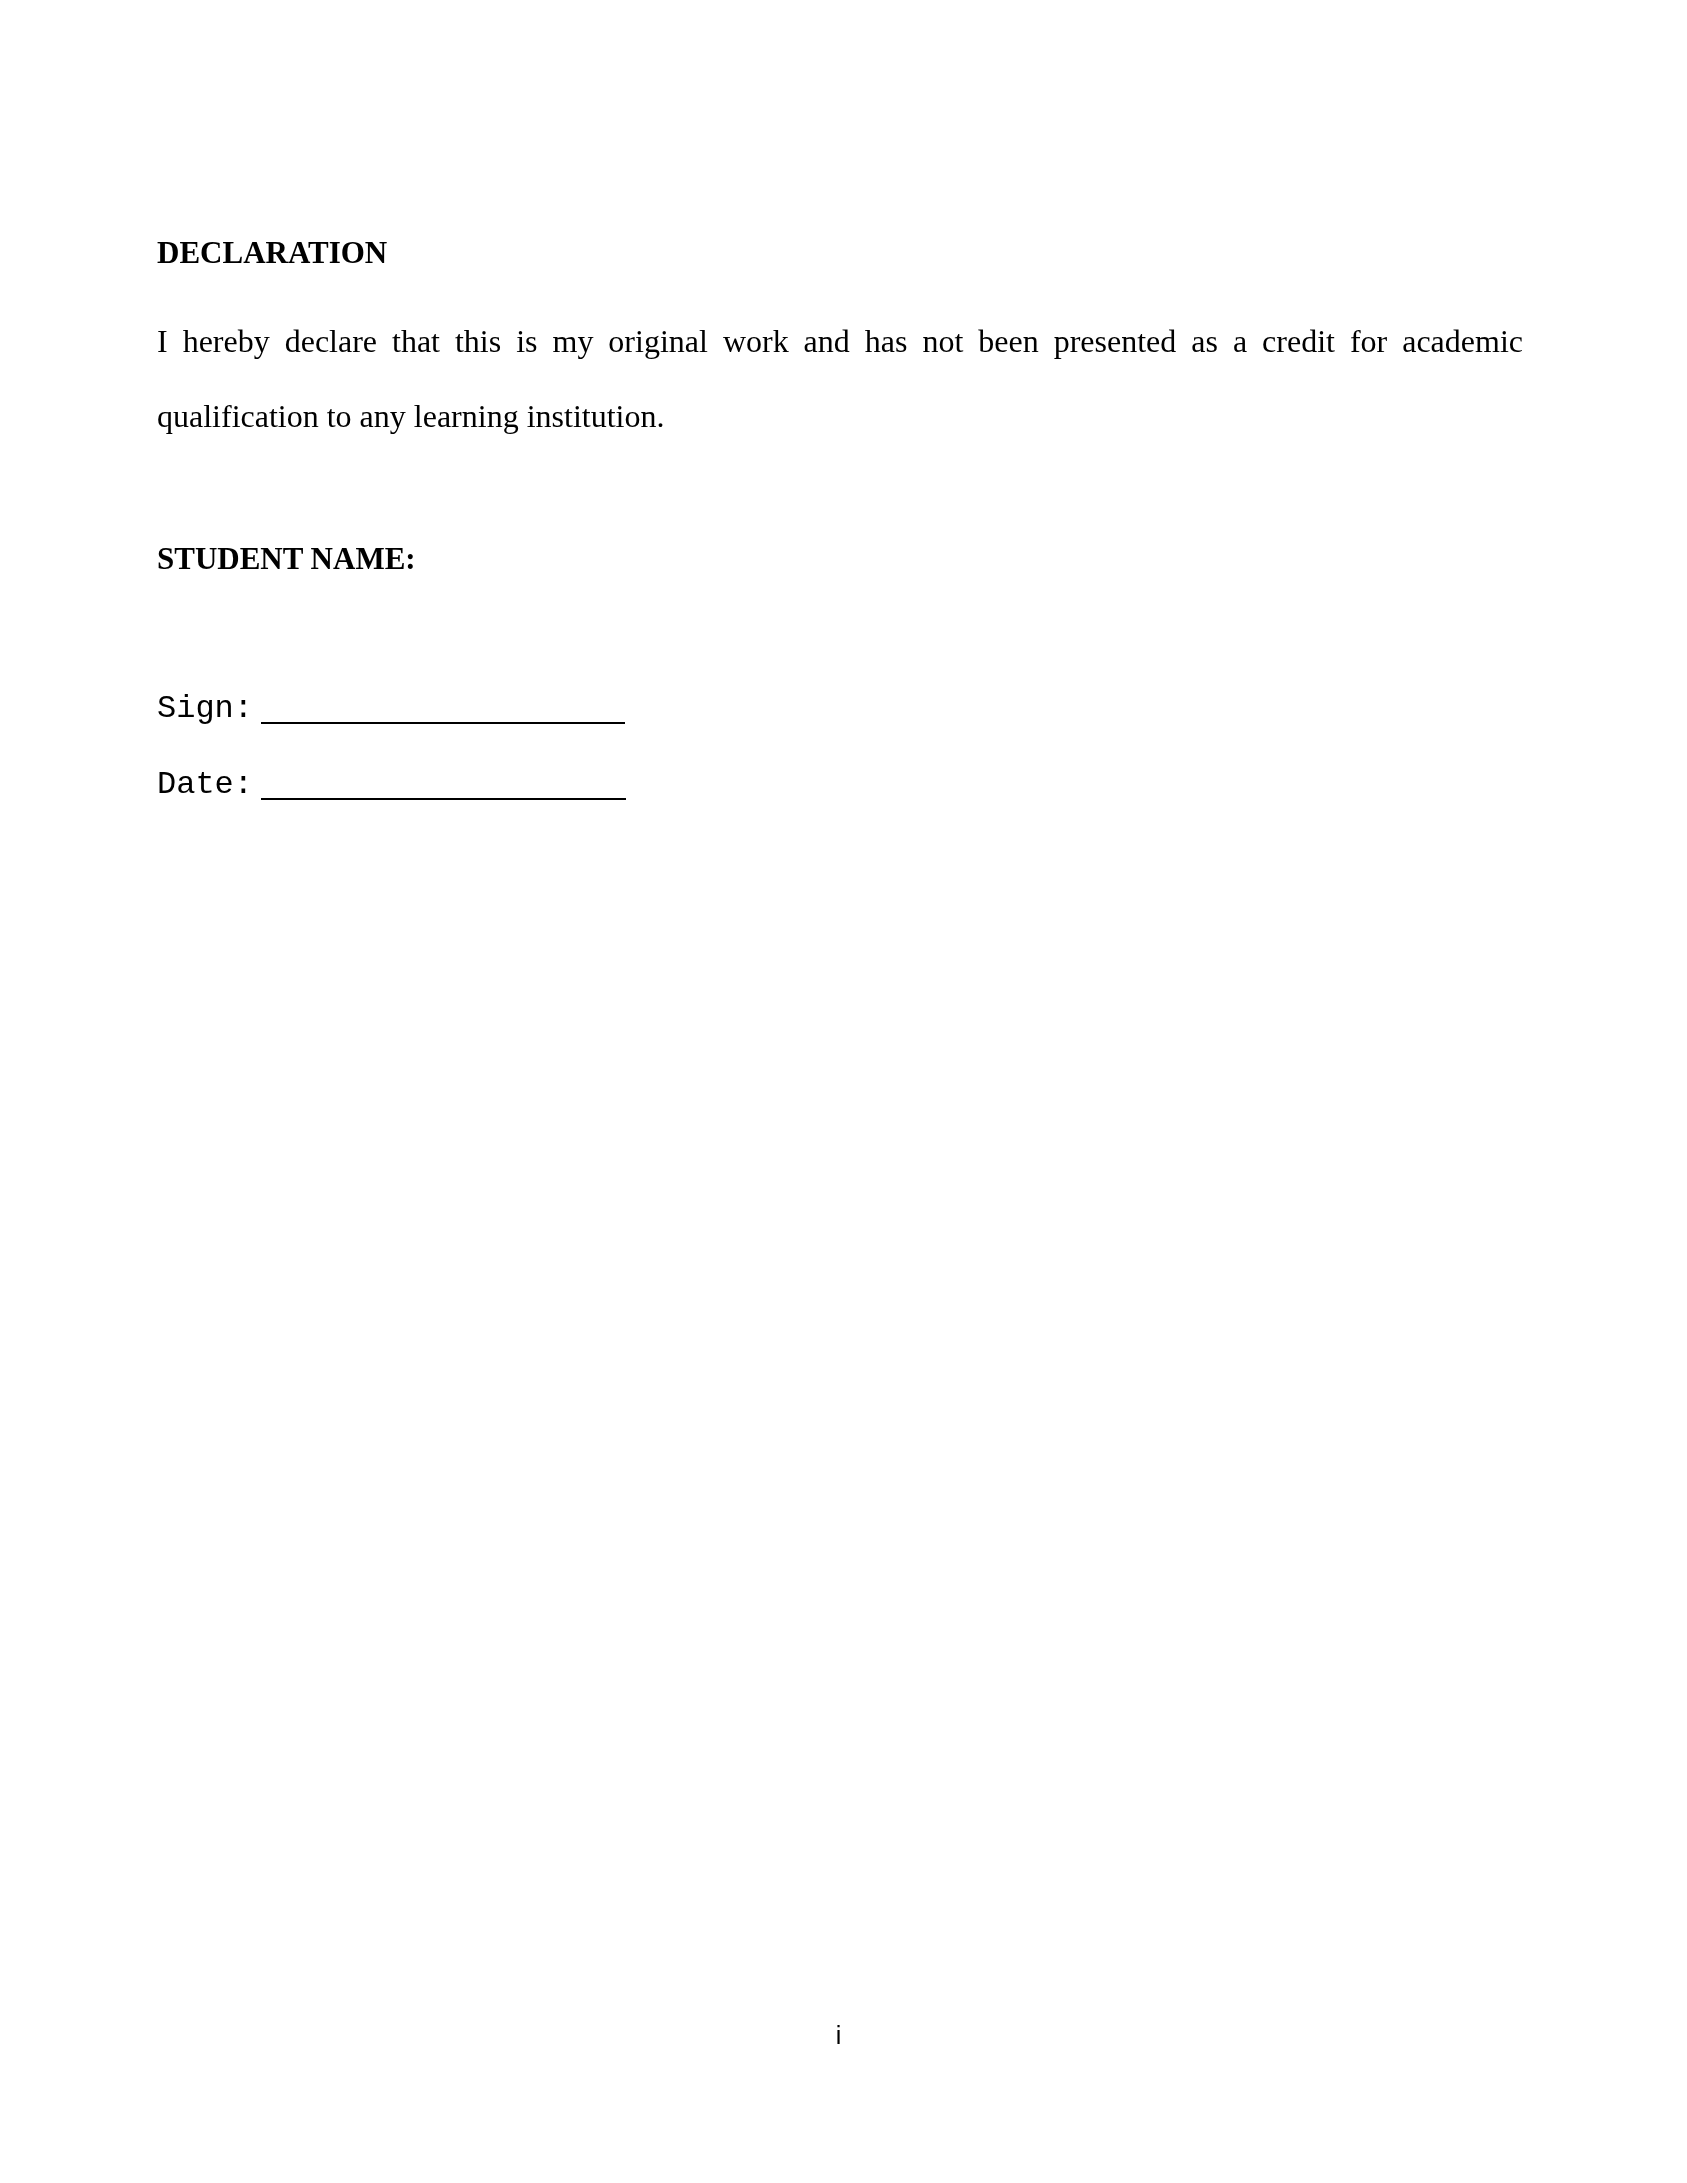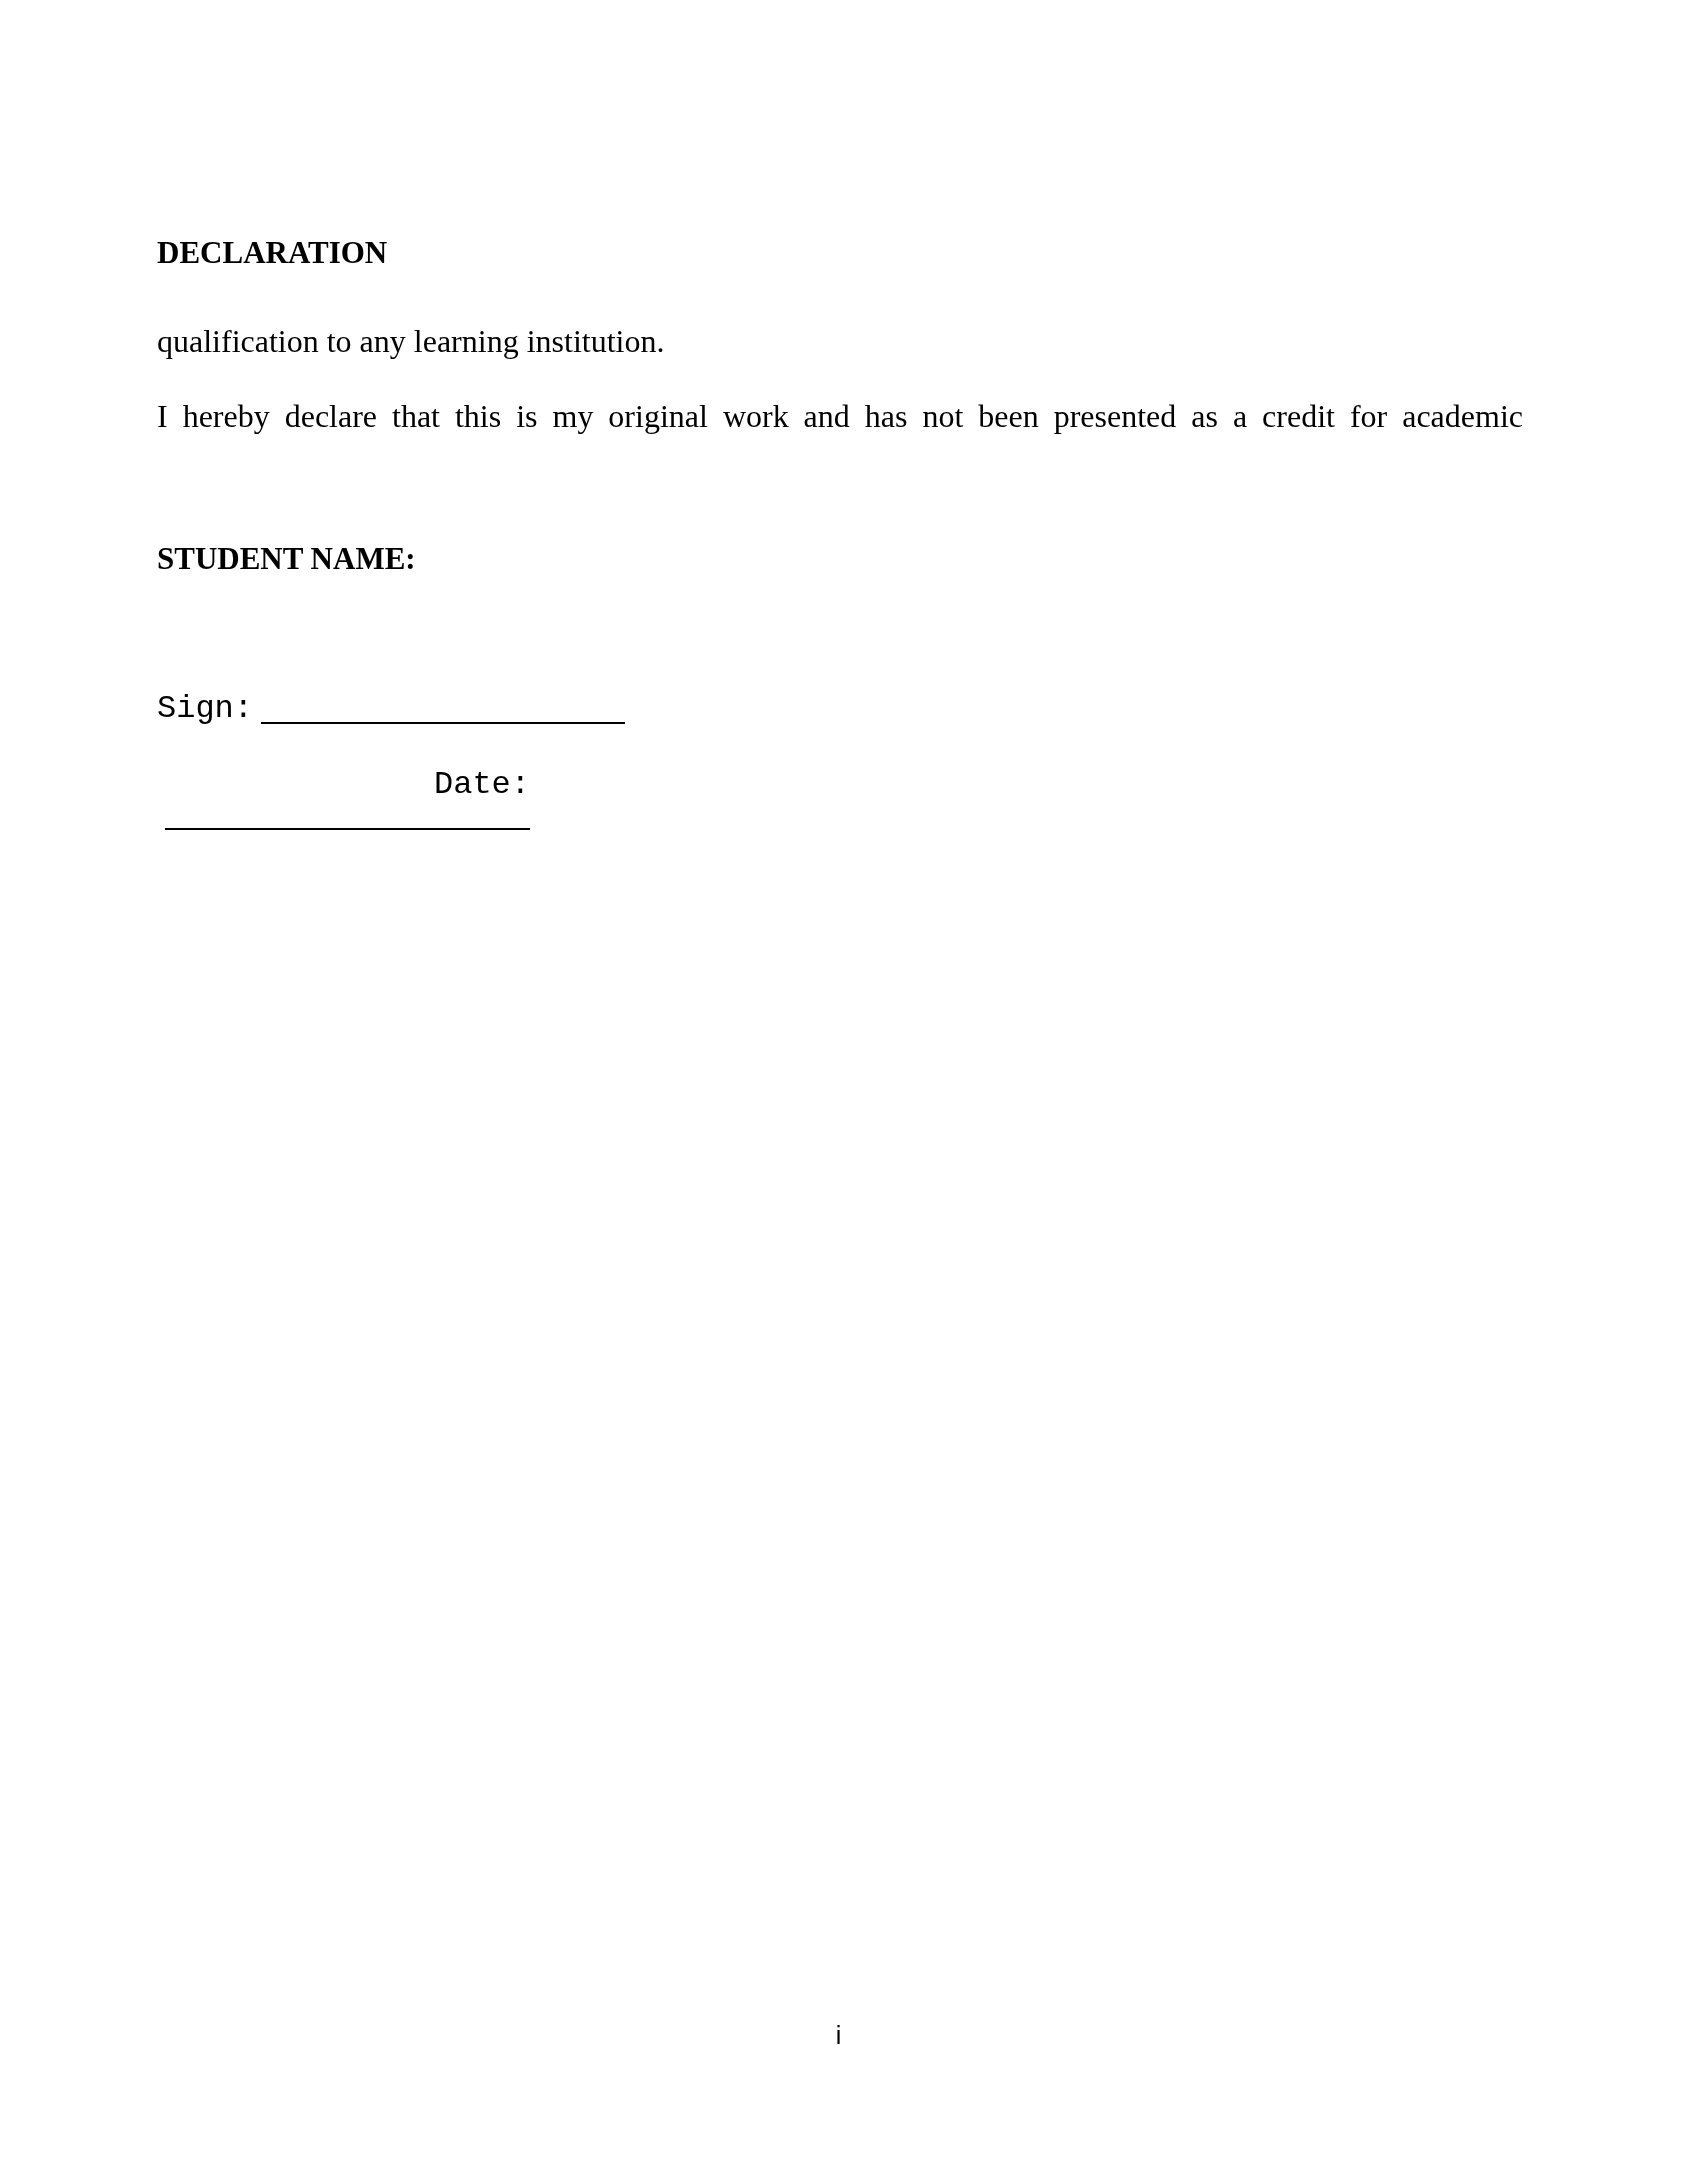--- a/index.html
+++ b/index.html
@@ -57,21 +57,21 @@
       position: absolute;
       left: 149px;
       font-size: 32px;
       line-height: 1;
       white-space: nowrap;
       display: flex;
       align-items: flex-end;
       font-family: Liberation Mono, monospace;
     }
     .row-sign { top: 693px; }
-    .row-date { top: 769px; flex-direction: column; }
+    .row-date { top: 769px; }
     .field-label {
       display: inline-block;
     }
     .field-line {
       display: inline-block;
       margin-left: 8px;
       width: 364px;
       height: 26.5px;
       border-bottom: 2px solid #000000;
       margin-bottom: 1.3px;
@@ -90,22 +90,22 @@
     }
   </style>
 </head>
 <body>
 
 <div class="page">
 
   <div class="heading h-declaration">DECLARATION</div>
 
   <div class="para">
+    <span class="para-line">I hereby declare that this is my original work and has not been presented as a credit for academic</span>
     <span class="para-line last">qualification to any learning institution.</span>
-    <span class="para-line">I hereby declare that this is my original work and has not been presented as a credit for academic</span>
   </div>
 
   <div class="heading h-student">STUDENT NAME:</div>
 
   <div class="field-row row-sign">
     <span class="field-label">Sign:</span>
     <span class="field-line"></span>
   </div>
 
   <div class="field-row row-date">

